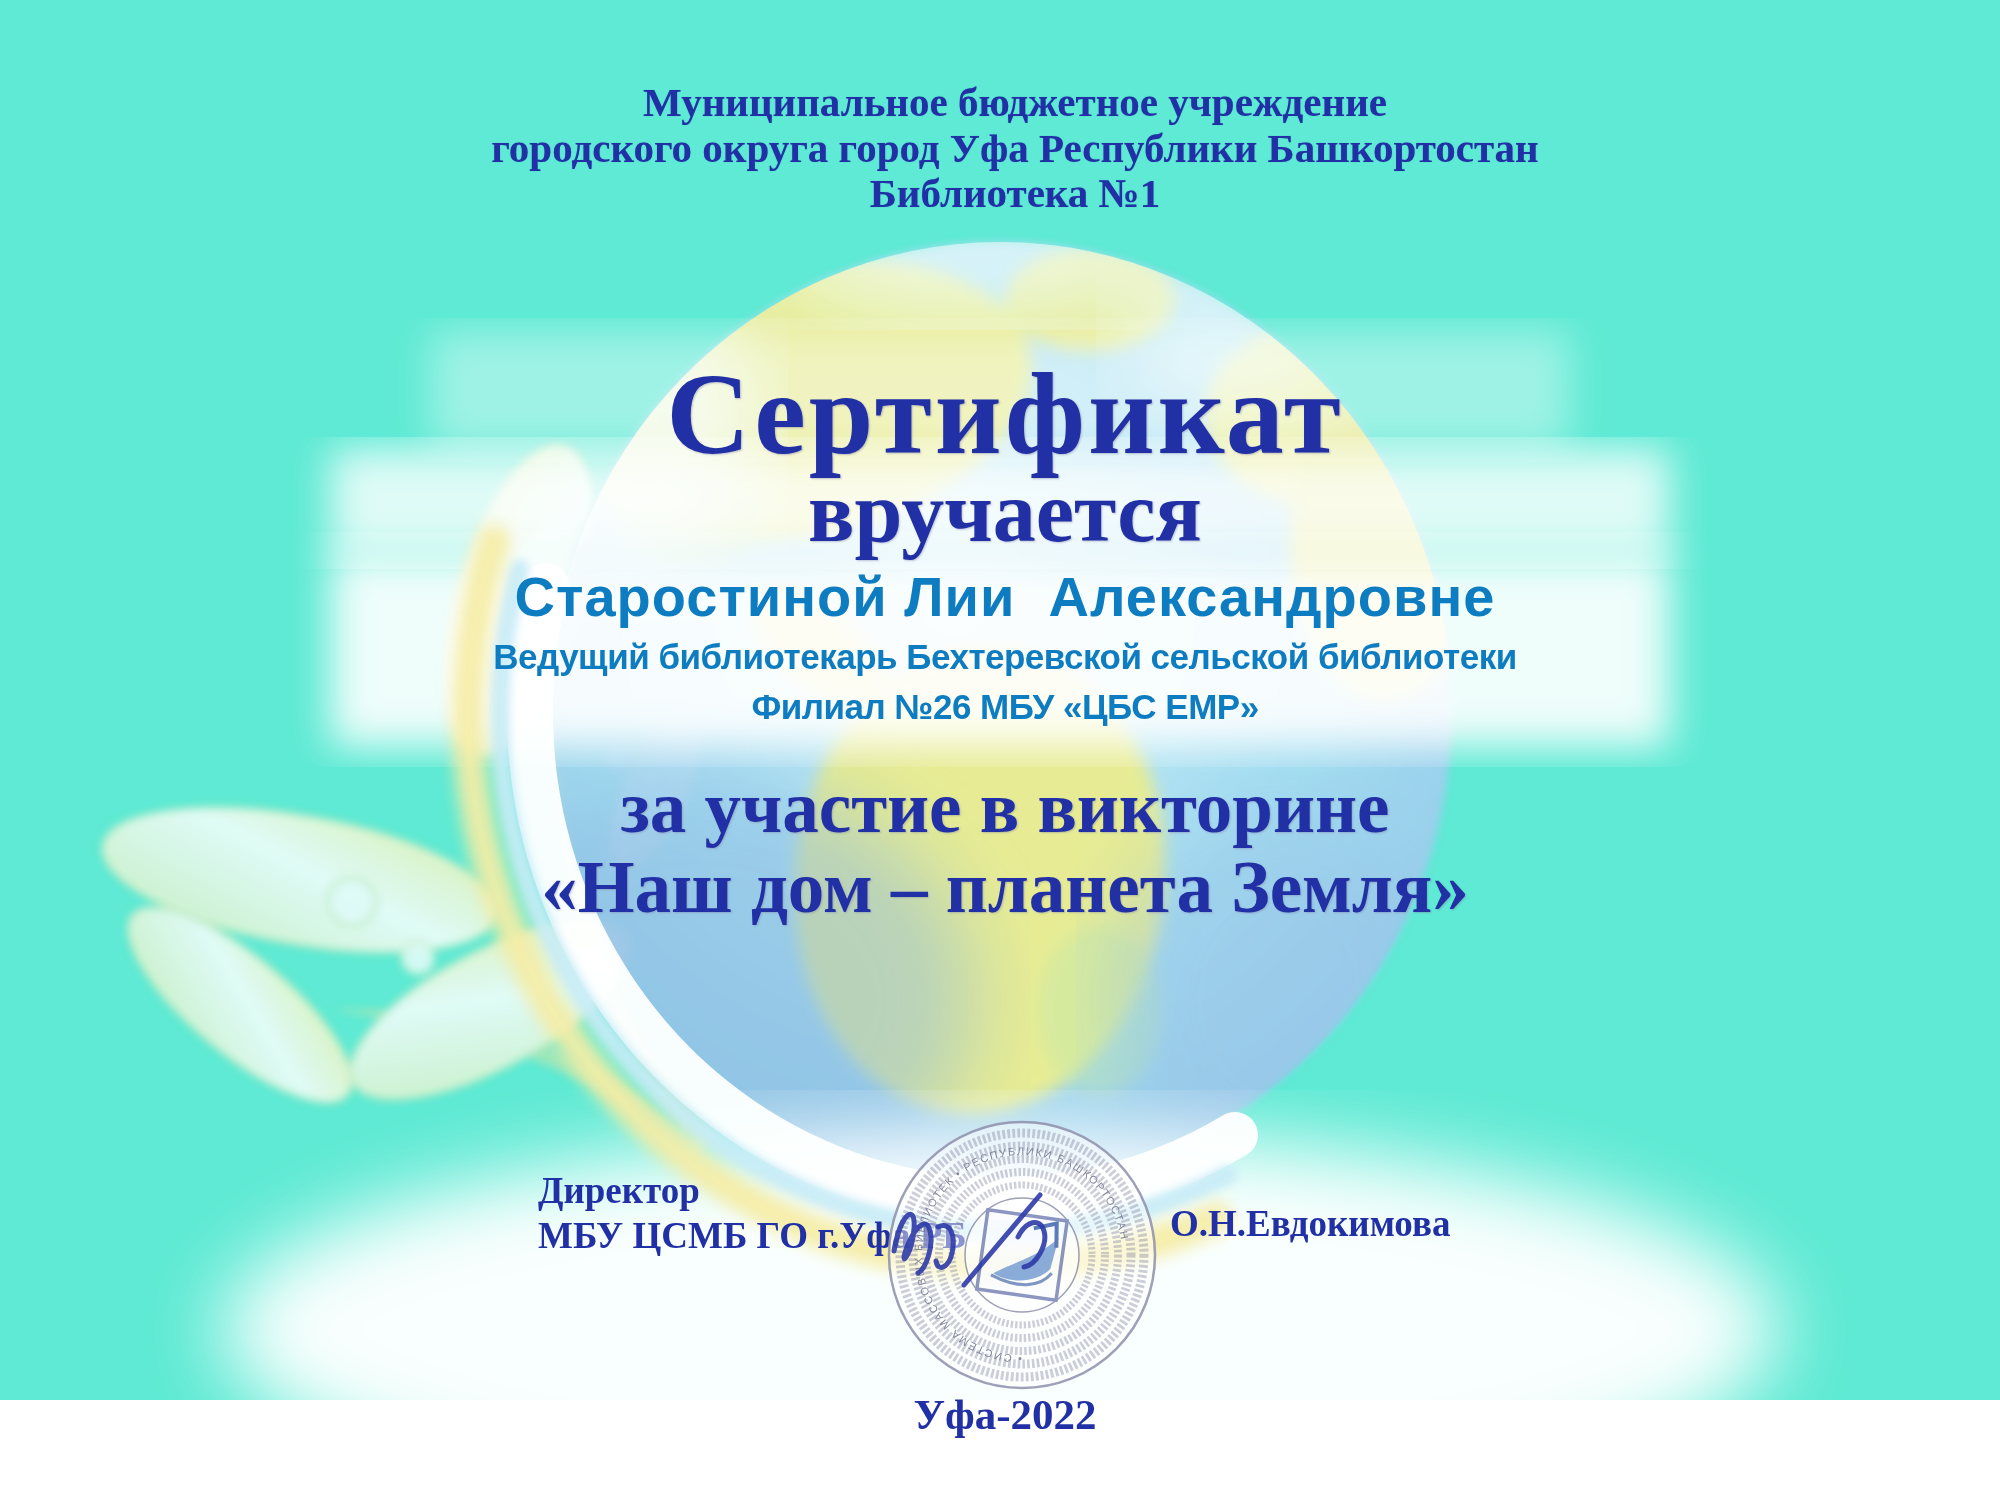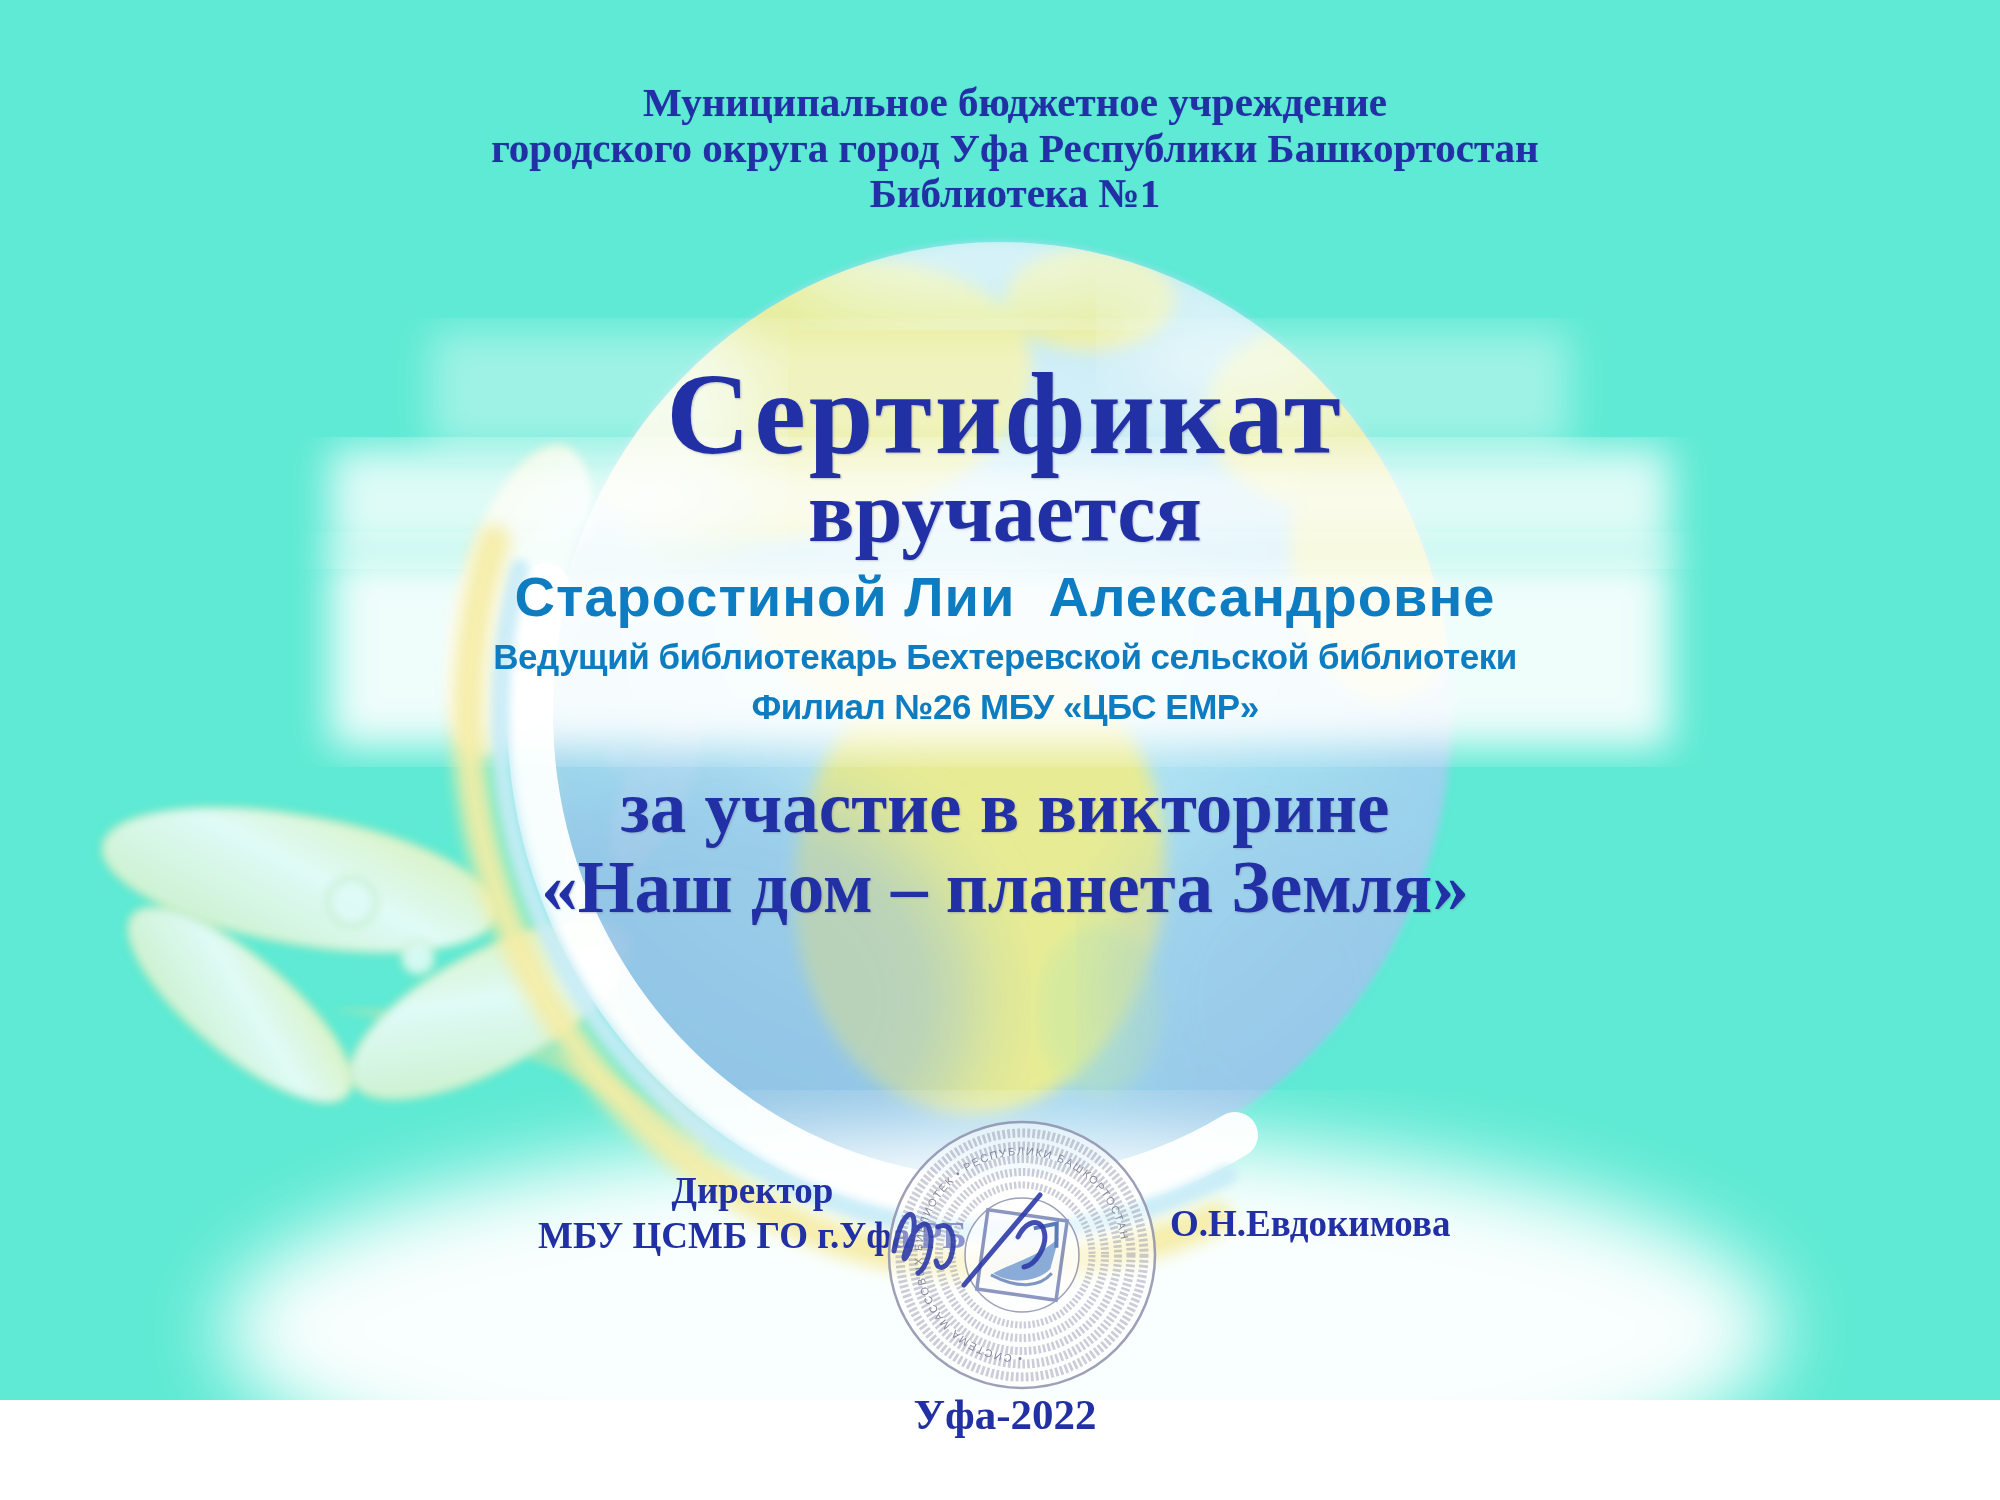--- a/index.html
+++ b/index.html
@@ -14,21 +14,21 @@
   .azure{color:#0d7cc1;font-weight:bold;font-family:"Liberation Sans","DejaVu Sans",sans-serif;}
   .header{top:80px;left:1015px;transform:translateX(-50%);font-size:41px;line-height:45.5px;text-align:center;
     text-shadow:0 0 1px rgba(34,48,166,0.35);}
   .title-main{top:348px;font-size:116px;letter-spacing:3px;text-shadow:1px 1px 2px rgba(120,120,160,0.45);}
   .title-sub{top:462px;font-size:86px;text-shadow:1px 1px 2px rgba(120,120,160,0.4);}
   .name{top:564px;font-size:56px;letter-spacing:1px;white-space:pre;text-align:right;}
   .pos{top:637px;font-size:35px;letter-spacing:-0.5px;}
   .branch{top:687px;font-size:35px;letter-spacing:-0.5px;}
   .award1{top:766px;font-size:73px;text-shadow:1px 1px 2px rgba(120,120,160,0.4);}
   .award2{top:846px;font-size:73px;text-shadow:1px 1px 2px rgba(120,120,160,0.4);}
-  .sig-role{left:538px;top:1168px;font-size:37px;line-height:45px;text-align:center;}
+  .sig-role{left:538px;top:1168px;font-size:37px;line-height:45px;text-align:left;}
   .signer{left:1170px;top:1202px;font-size:37px;}
   .footer{top:1390px;font-size:43px;}
   .seal-svg{position:absolute;left:850px;top:1100px;width:344px;height:310px;z-index:3;}
 </style>
 </head>
 <body>
 
 <div class="page">
 
   <svg class="bg" viewBox="0 0 2000 1500" xmlns="http://www.w3.org/2000/svg">

